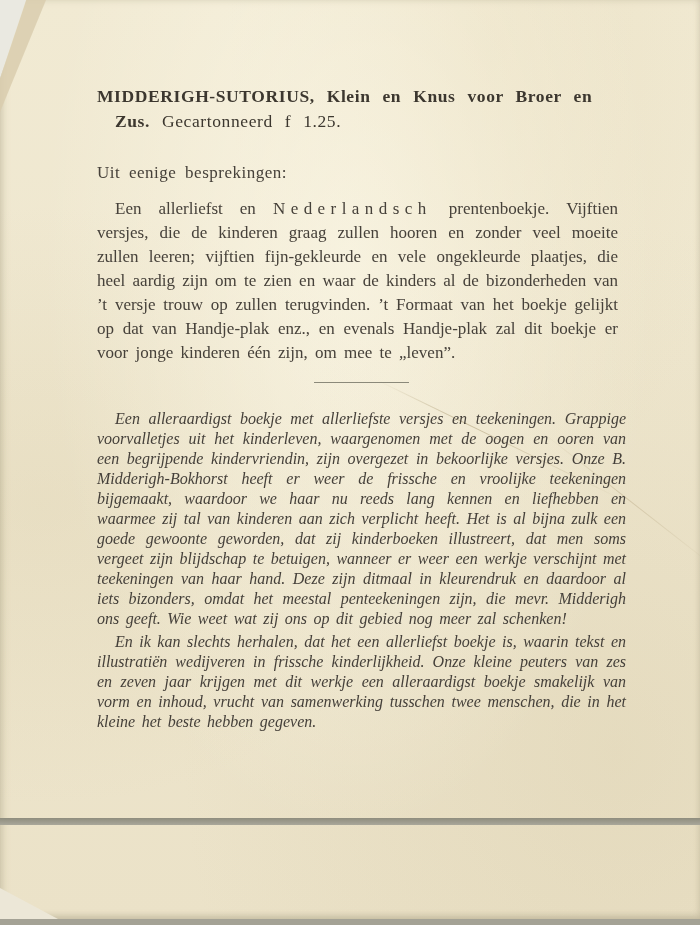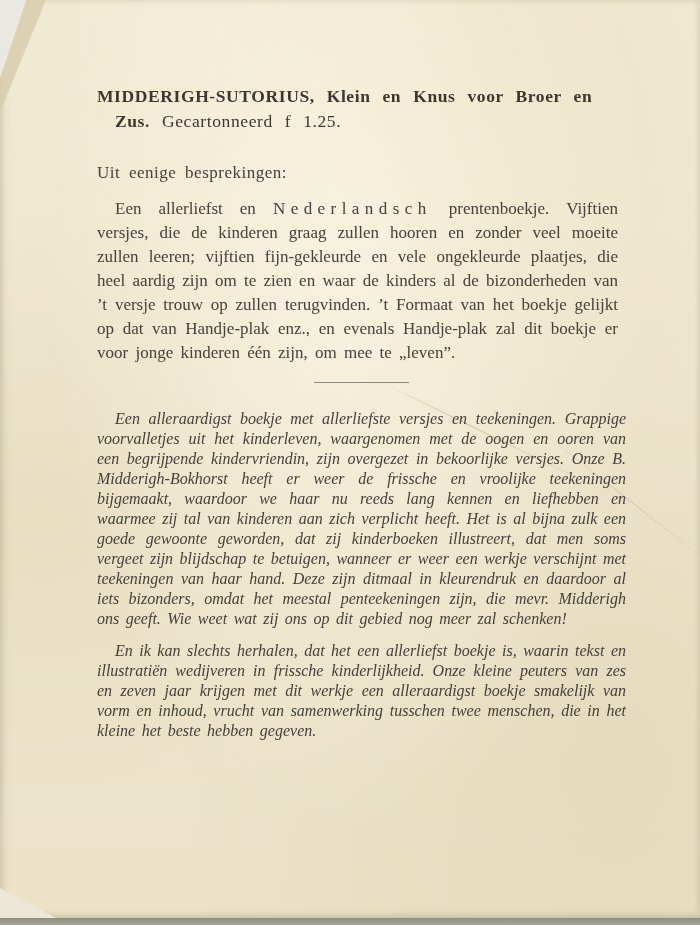--- a/index.html
+++ b/index.html
@@ -2,21 +2,21 @@
 <html><head>
 <meta charset="utf-8">
 <style>
   html, body { margin: 0; padding: 0; }
   body {
     width: 700px; height: 925px;
     background: #a4a295;
     font-family: "Liberation Serif", "DejaVu Serif", serif;
     overflow: hidden;
   }
-  .screen { position: relative; width: 700px; height: 925px; }
+  .screen { position: relative; width: 700px; height: 825px; }
 
   
   .paper {
     position: absolute; top: 0; left: 0;
     width: 700px; height: 919px;
     background:
       radial-gradient(ellipse at 50% 28%, rgba(255,252,238,.55), transparent 62%),
       radial-gradient(ellipse at 88% 82%, rgba(203,188,148,.22), transparent 50%),
       radial-gradient(ellipse at 6% 55%,  rgba(208,193,153,.20), transparent 42%),
       radial-gradient(ellipse at 70% 5%,  rgba(222,206,165,.25), transparent 38%),
@@ -100,21 +100,21 @@
     border: none; border-top: 1px solid #8b897a;
     width: 95px; margin: 17px auto 0 auto; height: 0;
   }
   .para-small {
     margin: 26px 0 0 0;
     text-align: justify; text-indent: 18px;
     font-size: 16px; line-height: 20px; word-spacing: 2.5px;
     color: #45403a;
     font-style: italic;
   }
-  .para-small + .para-small { margin-top: 12px; }
+  .para-small + .para-small { margin-top: 3px; }
   .source-2 {
     margin: 3px 0 0 0;
     text-align: right; padding-right: 25px;
     font-size: 16px; line-height: 20px; word-spacing: 4px;
   }
 </style>
 </head>
 <body>
 
 <div class="screen">

